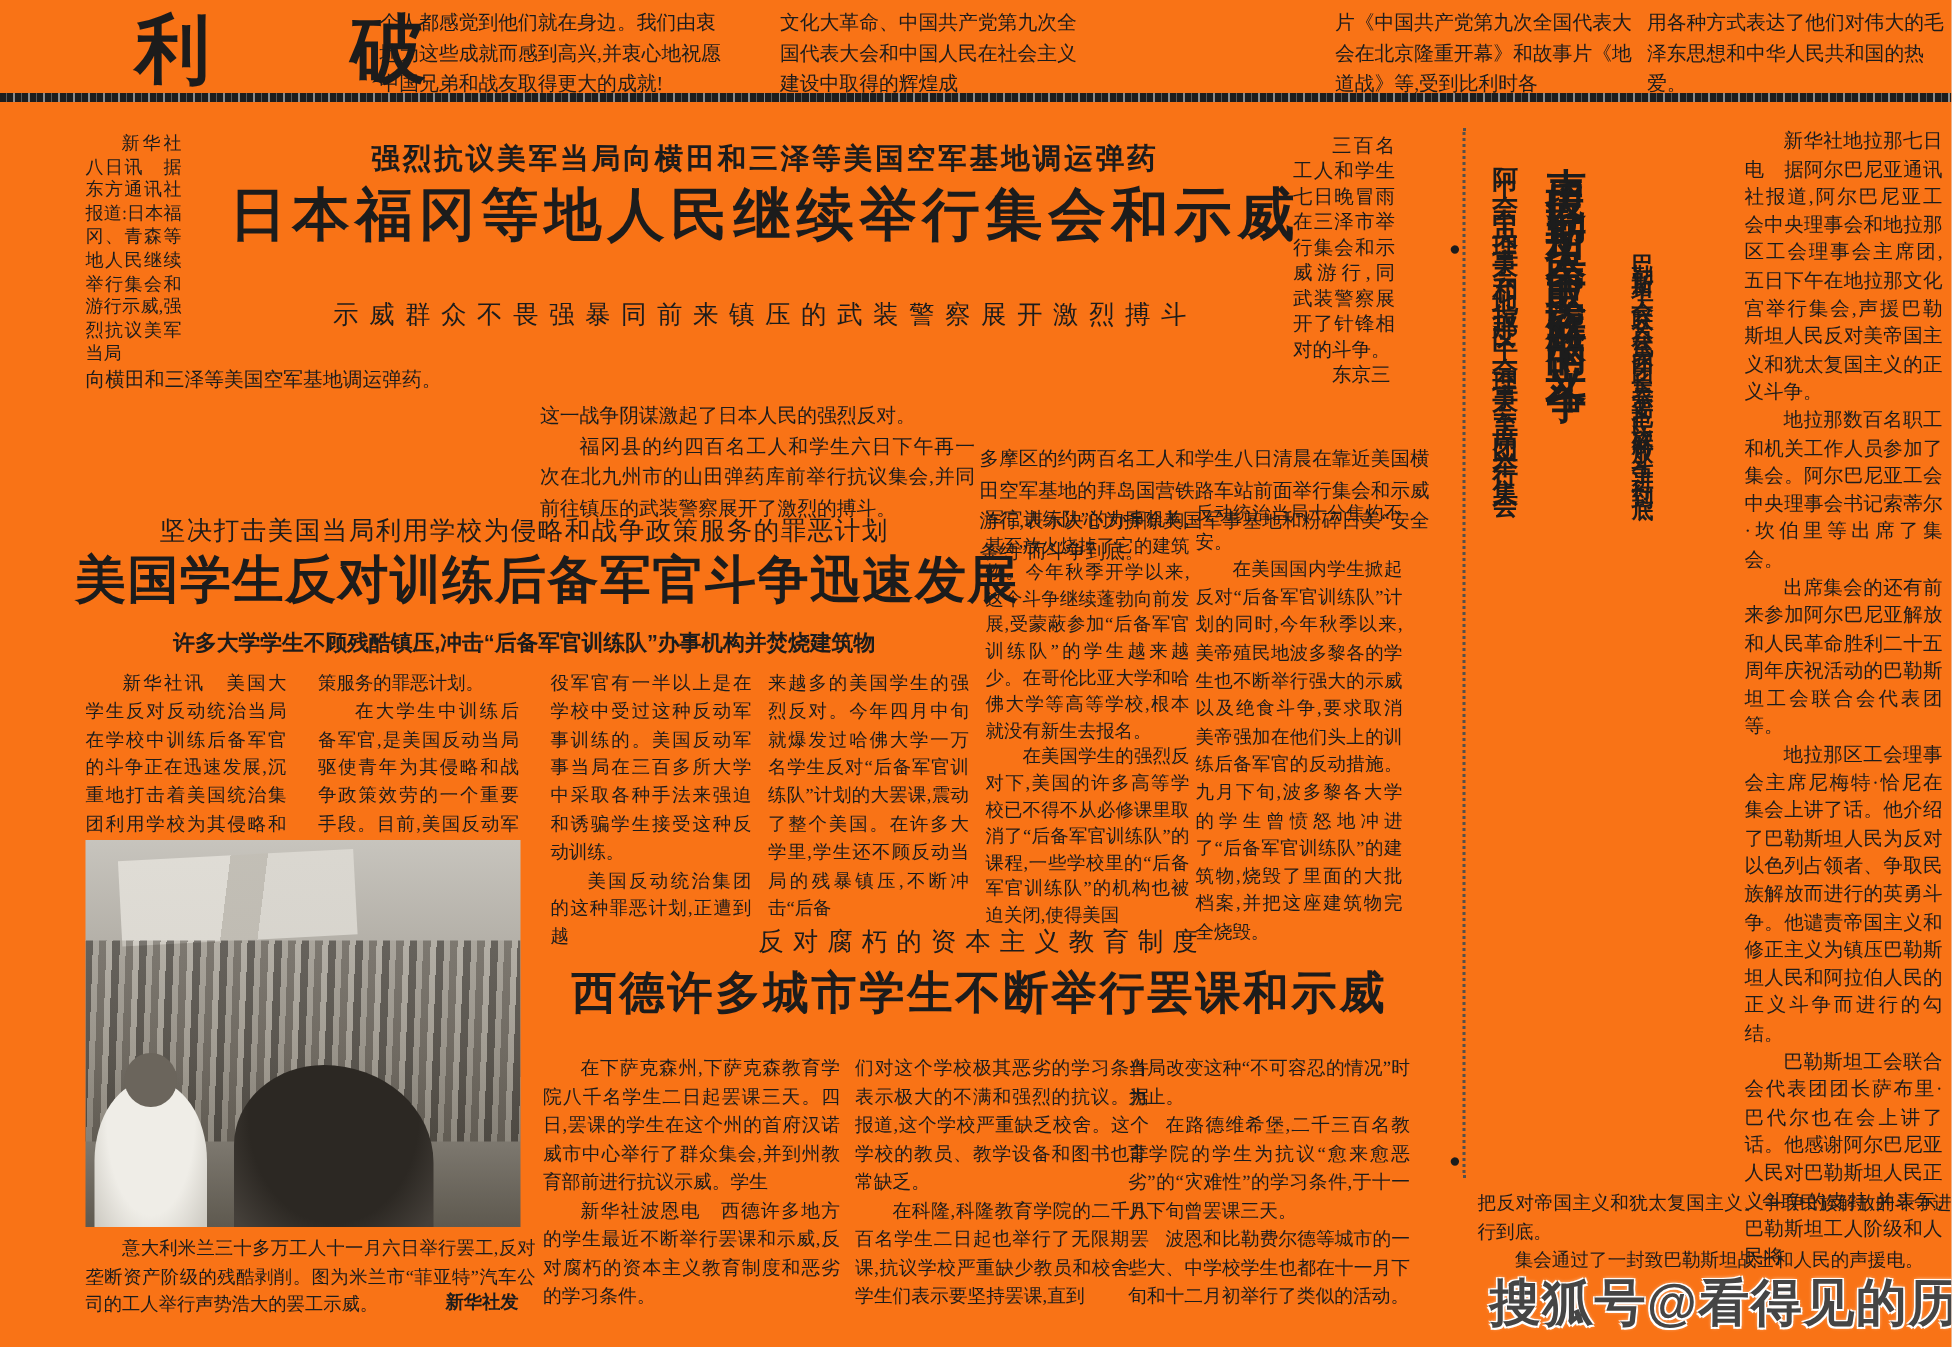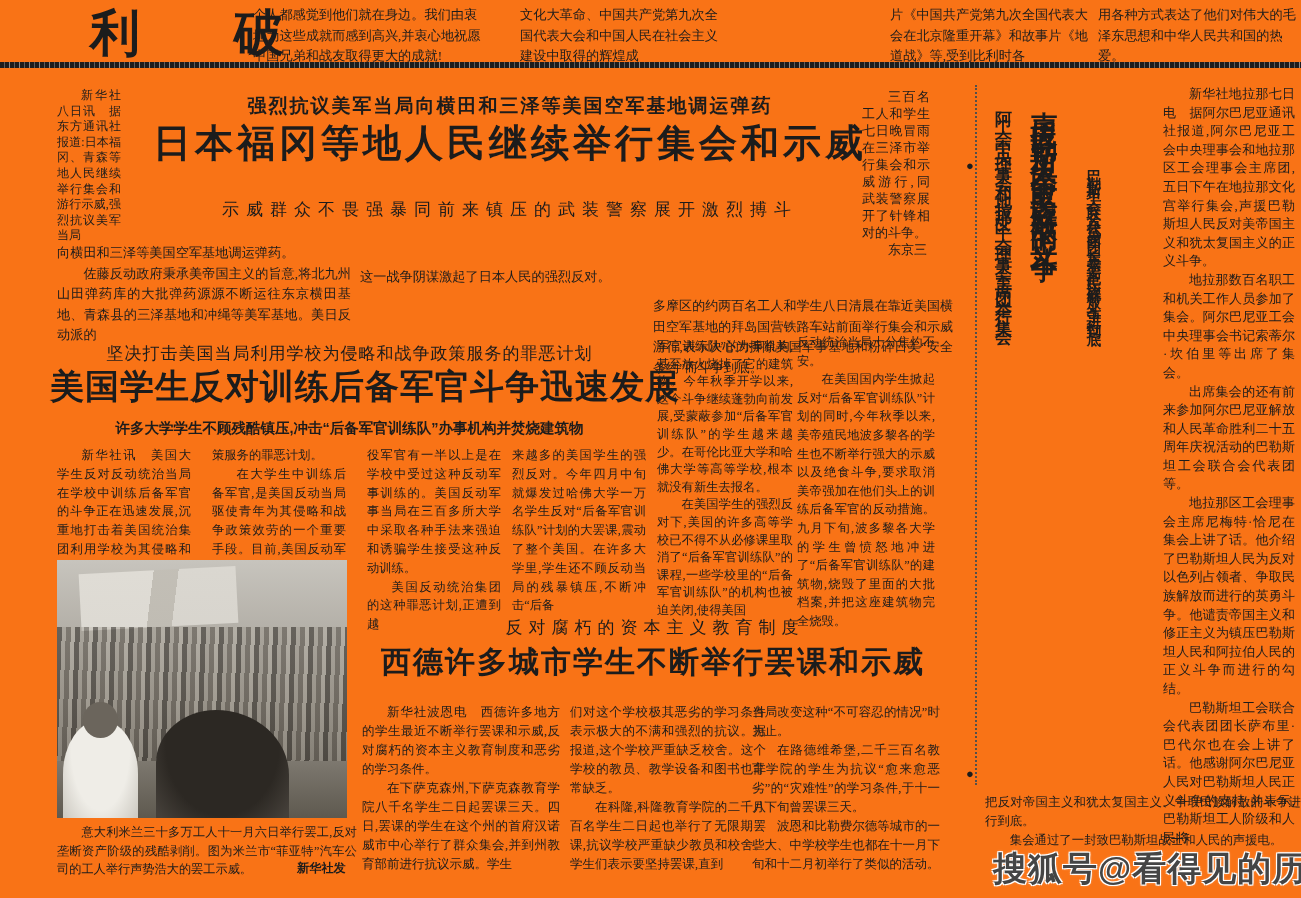--- a/index.html
+++ b/index.html
@@ -86,24 +86,24 @@
   <div id="toprule" class="abs"></div>
 
   <div id="jp-intro" class="abs t">
       <p>新华社八日讯　据东方通讯社报道:日本福冈、青森等地人民继续举行集会和游行示威,强烈抗议美军当局</p>
     </div>
   <div id="jp-kicker" class="abs sans center">强烈抗议美军当局向横田和三泽等美国空军基地调运弹药</div>
   <div id="jp-headline" class="abs sans">日本福冈等地人民继续举行集会和示威</div>
   <div id="jp-subhead" class="abs sans center">示威群众不畏强暴同前来镇压的武装警察展开激烈搏斗</div>
   <div id="jp-col1" class="abs t">
       <p style="text-indent: 0px;">向横田和三泽等美国空军基地调运弹药。</p>
-      <p>佐藤反动政府秉承美帝国主义的旨意,将北九州山田弹药库的大批弹药源源不断运往东京横田基地、青森县的三泽基地和冲绳等美军基地。美日反动派的</p>
     </div>
   <div id="jp-col2" class="abs t">
       <p style="text-indent: 0px; margin-top: 24px;">这一战争阴谋激起了日本人民的强烈反对。</p>
+      <p>福冈县的约四百名工人和学生六日下午再一次在北九州市的山田弹药库前举行抗议集会,并同前往镇压的武装警察展开了激烈的搏斗。</p>
     </div>
   <div id="jp-col3" class="abs t">
       <p style="text-indent: 0px;">多摩区的约两百名工人和学生八日清晨在靠近美国横田空军基地的拜岛国营铁路车站前面举行集会和示威游行,表示决心为拆除美国军事基地和粉碎日美“安全条约”而斗争到底。</p>
     </div>
   <div id="jp-side" class="abs t">
       <p>三百名工人和学生七日晚冒雨在三泽市举行集会和示威游行,同武装警察展开了针锋相对的斗争。</p>
       <p>东京三</p>
     </div>
 
   <div id="us-kicker" class="abs sans center">坚决打击美国当局利用学校为侵略和战争政策服务的罪恶计划</div>
@@ -140,22 +140,22 @@
     <div class="fig-dark"></div>
   </div>
   <div id="caption" class="abs t">
       <p>意大利米兰三十多万工人十一月六日举行罢工,反对垄断资产阶级的残酷剥削。图为米兰市“菲亚特”汽车公司的工人举行声势浩大的罢工示威。</p>
     </div>
   <div id="credit" class="abs">新华社发</div>
 
   <div id="de-kicker" class="abs sans center">反对腐朽的资本主义教育制度</div>
   <div id="de-headline" class="abs sans">西德许多城市学生不断举行罢课和示威</div>
   <div id="de-col1" class="abs t decol">
+      <p>在下萨克森州,下萨克森教育学院八千名学生二日起罢课三天。四日,罢课的学生在这个州的首府汉诺威市中心举行了群众集会,并到州教育部前进行抗议示威。学生</p>
       <p>新华社波恩电　西德许多地方的学生最近不断举行罢课和示威,反对腐朽的资本主义教育制度和恶劣的学习条件。</p>
-      <p>在下萨克森州,下萨克森教育学院八千名学生二日起罢课三天。四日,罢课的学生在这个州的首府汉诺威市中心举行了群众集会,并到州教育部前进行抗议示威。学生</p>
     </div>
   <div id="de-col2" class="abs t decol">
       <p style="text-indent: 0px;">们对这个学校极其恶劣的学习条件表示极大的不满和强烈的抗议。据报道,这个学校严重缺乏校舍。这个学校的教员、教学设备和图书也非常缺乏。</p>
       <p>在科隆,科隆教育学院的二千八百名学生二日起也举行了无限期罢课,抗议学校严重缺少教员和校舍。学生们表示要坚持罢课,直到</p>
     </div>
   <div id="de-col3" class="abs t decol">
       <p style="text-indent: 0px;">当局改变这种“不可容忍的情况”时为止。</p>
       <p>在路德维希堡,二千三百名教育学院的学生为抗议“愈来愈恶劣”的“灾难性”的学习条件,于十一月下旬曾罢课三天。</p>
       <p>波恩和比勒费尔德等城市的一些大、中学校学生也都在十一月下旬和十二月初举行了类似的活动。</p>
     </div>

